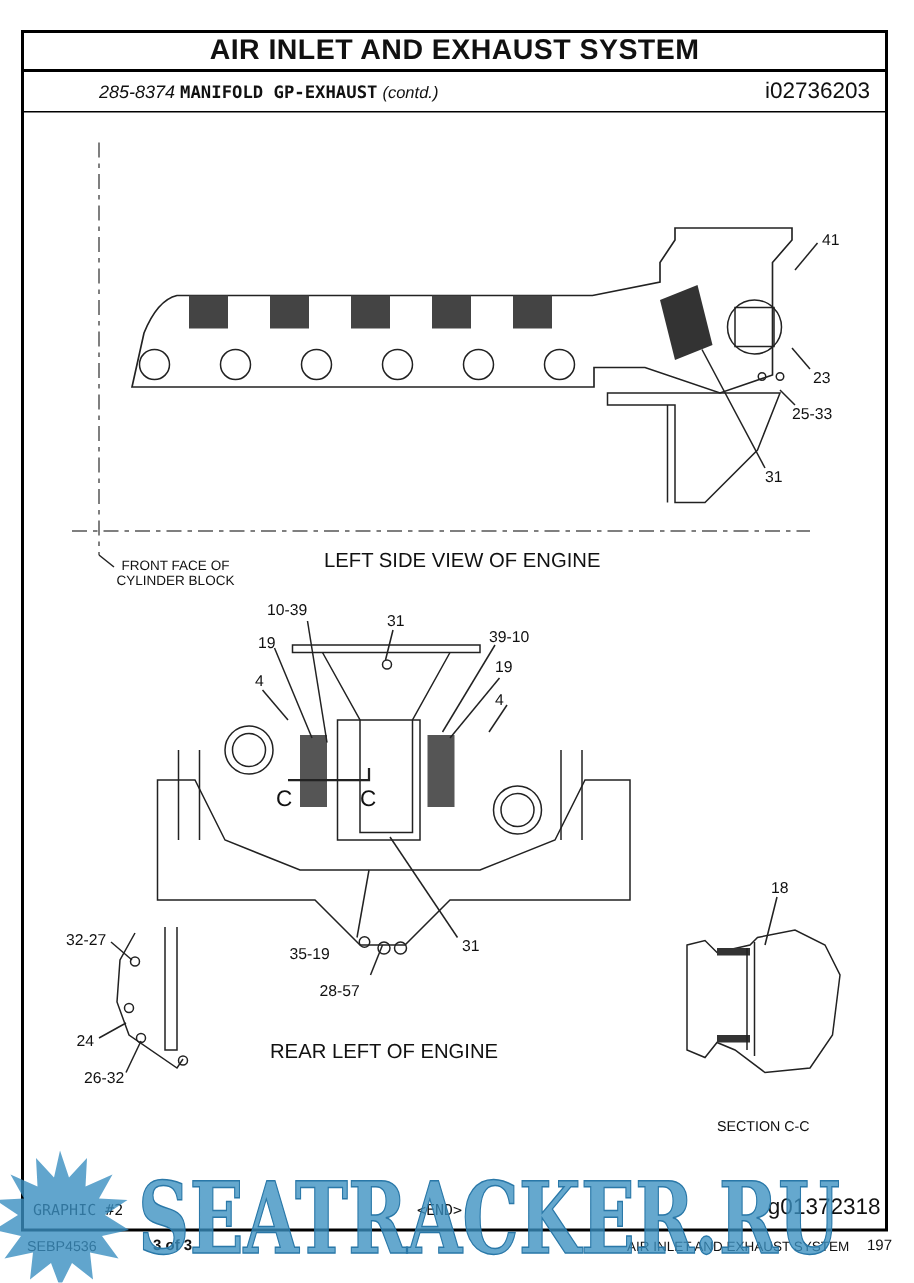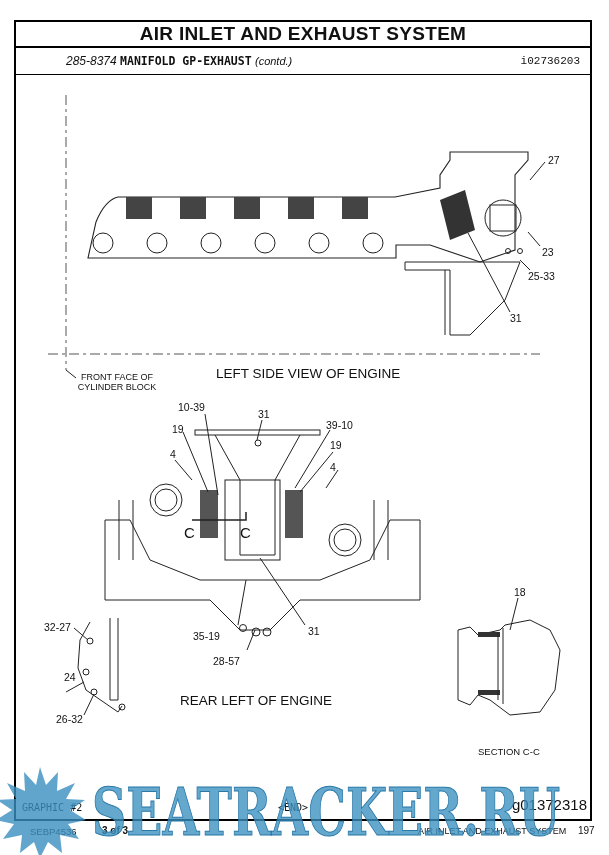--- a/index.html
+++ b/index.html
@@ -4,21 +4,21 @@
 <style>
   html, body { margin:0; padding:0; background:#fff; }
   body { width:609px; height:855px; position:relative; overflow:hidden; font-family:"Liberation Sans", sans-serif; color:#111; }
   .frame { position:absolute; left:14px; top:20px; width:578px; height:801px; border:2px solid #000; box-sizing:border-box; }
   .title-bar { position:absolute; left:0; top:0; right:0; height:24px; border-bottom:2px solid #000; text-align:center; font-weight:bold; font-size:19px; line-height:24px; letter-spacing:0.3px; }
   .sub-bar { position:absolute; left:0; top:26px; right:0; height:26px; border-bottom:1px solid #000; font-size:12px; line-height:26px;padding-left:12px; }
   .sub-left { position:absolute; left:50px; }
   .sub-left .pn { font-style:italic; font-family:"Liberation Sans", sans-serif; }
   .sub-left .nm { font-weight:bold; font-family:"DejaVu Sans Mono", monospace; font-size:11.5px; }
   .sub-left .ct { font-style:italic; font-size:11px; }
-  .sub-right { position:absolute; right:10px; font-family:Liberation Mono, monospace; font-size:11px; }
+  .sub-right { position:absolute; right:10px; font-family:Liberation Sans, sans-serif; font-size:15px; }
   .drawing { position:absolute; left:0; top:0; }
   .lbl { position:absolute; font-size:10.5px; white-space:nowrap; }
   .cap { position:absolute; font-size:13.5px; white-space:nowrap; }
   .small { position:absolute; font-size:9px; text-align:center; line-height:10px; }
   .graphic { position:absolute; left:6px; bottom:6px; font-family:"DejaVu Sans Mono", monospace; font-size:10px; }
   .end { position:absolute; left:262px; bottom:6px; font-family:"DejaVu Sans Mono", monospace; font-size:10px; }
   .gnum { position:absolute; right:3px; bottom:6px; font-size:15px; }
   .footer { position:absolute; top:826px; font-size:10px; }
   .wm { position:absolute; pointer-events:none; }
 </style>
@@ -130,49 +130,49 @@
     <g fill="#333" stroke="none">
       <rect x="478" y="632" width="22" height="5"></rect>
       <rect x="478" y="690" width="22" height="5"></rect>
     </g>
     <line x1="498" y1="632" x2="498" y2="700"></line>
     <line x1="503" y1="628" x2="503" y2="704"></line>
     <line x1="518" y1="598" x2="510" y2="630"></line>
   </g>
 </svg>
 
-<div class="lbl" style="left:548px;top:154px;">27</div>
+<div class="lbl" style="left:548px;top:154px;">41</div>
 <div class="lbl" style="left:542px;top:246px;">23</div>
 <div class="lbl" style="left:528px;top:270px;">25-33</div>
 <div class="lbl" style="left:510px;top:312px;">31</div>
 
 <div class="small" style="left:72px;top:372px;width:90px;text-align:center;">FRONT FACE OF CYLINDER BLOCK</div>
 <div class="cap" style="left:216px;top:366px;">LEFT SIDE VIEW OF ENGINE</div>
 
 <div class="lbl" style="left:178px;top:401px;">10-39</div>
 <div class="lbl" style="left:258px;top:408px;">31</div>
 <div class="lbl" style="left:326px;top:419px;">39-10</div>
 <div class="lbl" style="left:172px;top:423px;">19</div>
 <div class="lbl" style="left:330px;top:439px;">19</div>
 <div class="lbl" style="left:170px;top:448px;">4</div>
 <div class="lbl" style="left:330px;top:461px;">4</div>
 <div class="cap" style="left:184px;top:524px;font-size:15px;">C</div>
 <div class="cap" style="left:240px;top:524px;font-size:15px;">C</div>
 <div class="lbl" style="left:193px;top:630px;">35-19</div>
 <div class="lbl" style="left:308px;top:625px;">31</div>
 <div class="lbl" style="left:213px;top:655px;">28-57</div>
 <div class="lbl" style="left:44px;top:621px;">32-27</div>
-<div class="lbl" style="left:51px;top:671px;margin-left:13px;">24</div>
+<div class="lbl" style="left:51px;top:688px;">24</div>
 <div class="lbl" style="left:56px;top:713px;">26-32</div>
 <div class="cap" style="left:180px;top:693px;">REAR LEFT OF ENGINE</div>
 
 <div class="lbl" style="left:514px;top:586px;">18</div>
 <div class="lbl" style="left:478px;top:746px;font-size:9.5px;">SECTION C-C</div>
 
-<div class="footer" style="left:18px;font-size:9.5px;margin-left:12px;">SEBP4536</div>
+<div class="footer" style="left:18px;font-size:9.5px;">SEBP4536</div>
 <div class="footer" style="left:102px;font-weight:bold;font-size:10px;top:825px;text-align:right;">3 of 3</div>
 <div class="footer" style="left:418px;font-size:9px;">AIR INLET AND EXHAUST SYSTEM</div>
 <div class="footer" style="left:578px;font-size:10px;top:825px;">197</div>
 
 <svg class="wm" width="609" height="855" style="left:0;top:0;">
   <polygon fill="#3a8fc0" fill-opacity="0.8" points="40,767 46,785 58,772 57,791 75,783 66,799 85,800 70,810 86,820 68,824 79,839 60,835 62,853 48,842 40,858 34,842 20,853 22,835 3,839 14,824 -4,820 12,810 -3,800 16,799 7,783 25,791 24,772 36,785"></polygon>
   <text id="wm-text" x="92" y="835" fill="#3a8fc0" fill-opacity="0.78" stroke="#2a78a8" stroke-width="1" font-family="DejaVu Serif, serif" font-weight="bold" font-size="66" textLength="468" lengthAdjust="spacingAndGlyphs">SEATRACKER.RU</text>
 </svg>
 
 </body></html>

